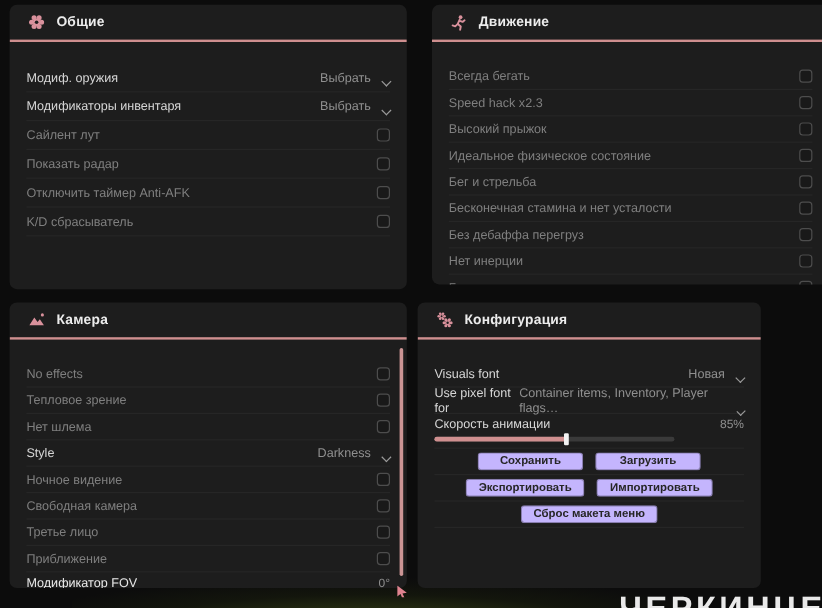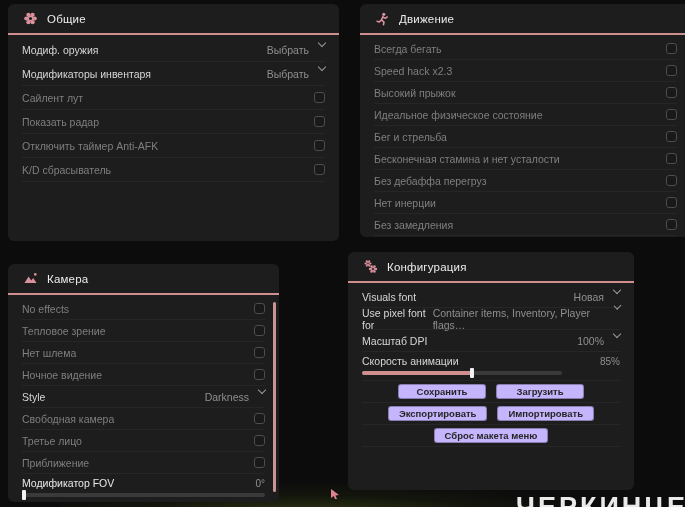--- a/index.html
+++ b/index.html
@@ -5,35 +5,35 @@
   *{margin:0;padding:0;box-sizing:border-box}
   html,body{width:685px;height:507px;background:#0c0c0c;overflow:hidden;
     font-family:"Liberation Sans",sans-serif;position:relative}
   .glow{position:absolute;left:60px;bottom:-14px;width:560px;height:40px;
     background:radial-gradient(ellipse at 45% 100%, rgba(92,112,30,.55), rgba(40,50,14,.25) 45%, transparent 70%)}
   .watermark{position:absolute;left:516px;top:492px;font-size:27px;font-weight:bold;
     letter-spacing:3px;color:#e9e9e9;white-space:nowrap}
   .panel{position:absolute;background:#1d1d1d;border-radius:6px;overflow:hidden}
   .p1{left:8px;top:4px;width:331px;height:237px}
   .p2{left:360px;top:4px;width:331px;height:233px}
-  .p3{left:8px;top:264px;width:271px;height:238px}
+  .p3{left:8px;top:252px;width:331px;height:238px}
   .p4{left:348px;top:252px;width:286px;height:238px}
   .hdr{display:flex;align-items:center;gap:9px;height:31px;padding:0 15px;
     border-bottom:2px solid #cf8f8f}
-  .hdr .title{color:#ececec;font-size:11.5px;font-weight:normal;letter-spacing:.2px}
+  .hdr .title{color:#ececec;font-size:11.5px;font-weight:bold;letter-spacing:.2px}
   .hico{width:15px;height:15px;display:flex;align-items:center;justify-content:center}
-  .rows{padding:3px 14px 0}
+  .rows{padding:18px 14px 0}
   .row{display:flex;align-items:center;justify-content:space-between;height:22px;
     border-bottom:1px solid #262626}
   .roomy .row{height:24px}
   .lbl{font-size:10.5px;color:#7f7f7f}
   .bright .lbl{color:#d6d6d6}
   .cb{width:11px;height:11px;border:1px solid #4d4d4d;border-radius:3px;
     background:#191919;flex:0 0 auto}
-  .ddl{display:flex;align-items:flex-start}
+  .ddl{display:flex;align-items:flex-end}
   .val{font-size:10.5px;color:#8f8f8f}
   .chev{width:6px;height:6px;border-right:1.6px solid #9a9a9a;
     border-bottom:1.6px solid #9a9a9a;transform:rotate(45deg);
     margin-left:10px;margin-top:-4px}
   .row.slider{flex-wrap:wrap;height:auto;padding:3px 0 5px;align-items:center}
   .row.slider .lbl{flex:1}
   .row.slider .val{font-size:10px}
   .track{position:relative;height:4px;background:#3a3a3a;border-radius:2px;
     margin-top:4px;flex-basis:100%}
   .p4 .track{flex-basis:auto;width:200px;margin-right:auto}
@@ -175,30 +175,30 @@
         <span class="cb"></span>
       </div>
       <div class="row checkbox">
         <span class="lbl">Тепловое зрение</span>
         <span class="cb"></span>
       </div>
       <div class="row checkbox">
         <span class="lbl">Нет шлема</span>
         <span class="cb"></span>
       </div>
+      <div class="row dropdown bright">
+        <span class="lbl">Style</span>
+        <span class="ddl">
+          <span class="val">Darkness</span>
+          <span class="chev"></span>
+        </span>
+      </div>
       <div class="row checkbox">
         <span class="lbl">Ночное видение</span>
         <span class="cb"></span>
-      </div>
-      <div class="row dropdown bright">
-        <span class="lbl">Style</span>
-        <span class="ddl">
-          <span class="val">Darkness</span>
-          <span class="chev"></span>
-        </span>
       </div>
       <div class="row checkbox">
         <span class="lbl">Свободная камера</span>
         <span class="cb"></span>
       </div>
       <div class="row checkbox">
         <span class="lbl">Третье лицо</span>
         <span class="cb"></span>
       </div>
       <div class="row checkbox">
@@ -251,27 +251,20 @@
           <span class="chev"></span>
         </span>
       </div>
       <div class="row dropdown bright">
         <span class="lbl">Use pixel font for</span>
         <span class="ddl">
           <span class="val">Container items, Inventory, Player flags…</span>
           <span class="chev"></span>
         </span>
       </div>
-      <div class="row dropdown bright">
-        <span class="lbl">Масштаб DPI</span>
-        <span class="ddl">
-          <span class="val">100%</span>
-          <span class="chev"></span>
-        </span>
-      </div>
       <div class="row slider bright">
         <span class="lbl">Скорость анимации</span>
         <span class="val">85%</span>
         <div class="track">
           <div class="fill" style="width: 55%;"></div>
           <div class="handle" style="left: calc(55% - 2px);"></div>
         </div>
       </div>
       <div class="row btnrow">
         <button class="pbtn">Сохранить</button>

